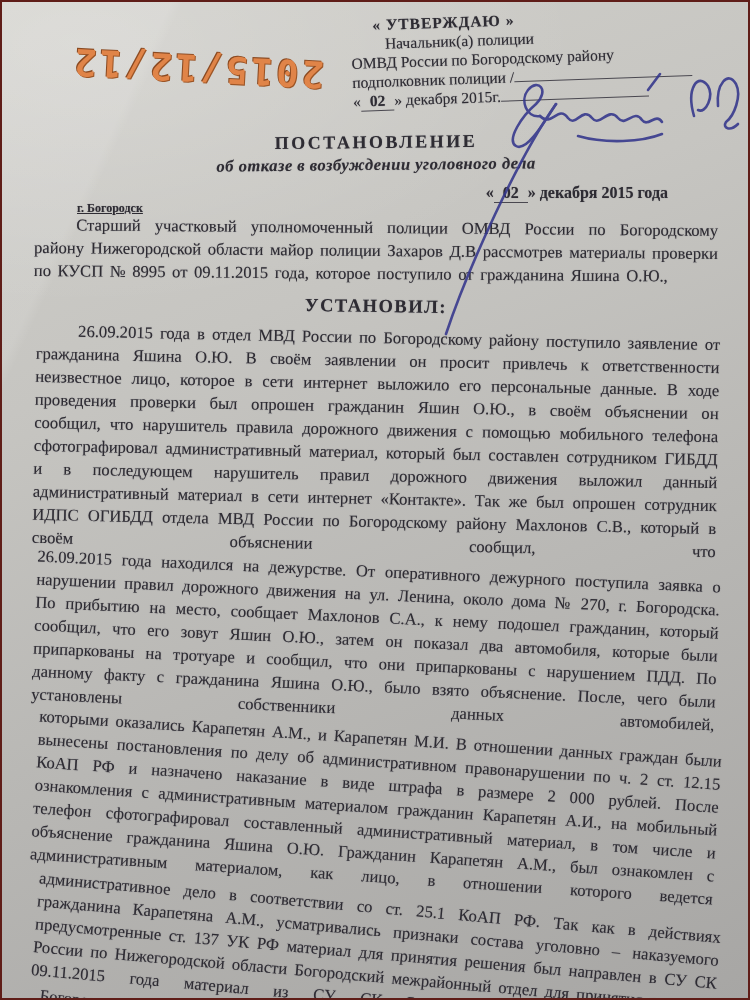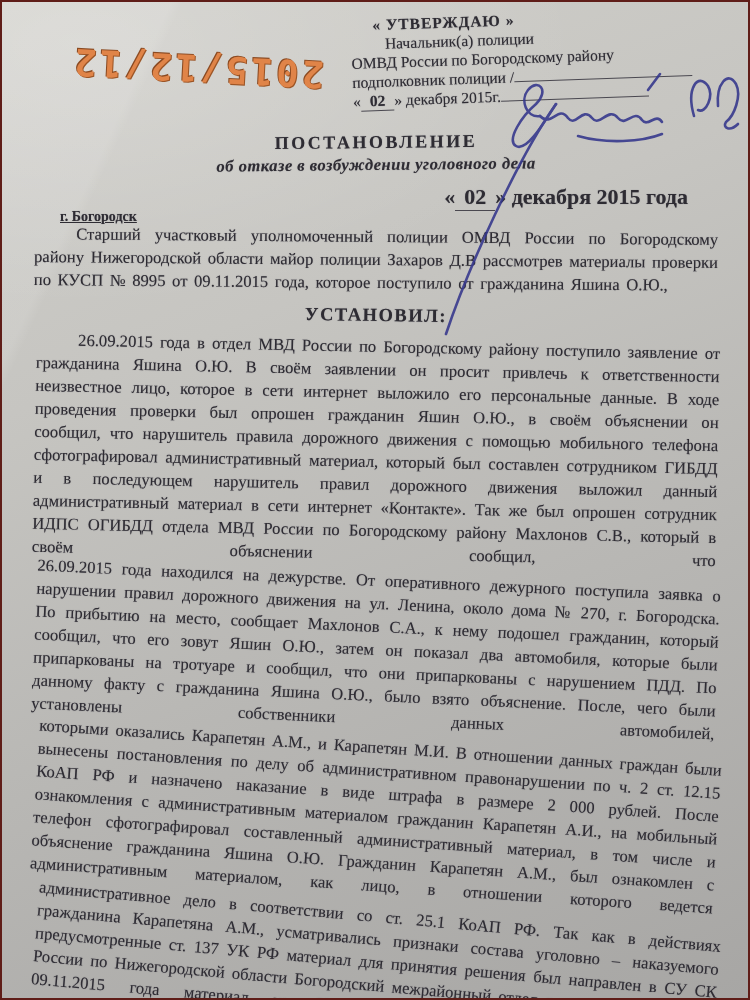--- a/index.html
+++ b/index.html
@@ -43,22 +43,22 @@
 
   
   .sig{position:absolute;left:408px;top:28px;pointer-events:none;}
 
   
   .title{margin-top:20px;text-align:center;transform:rotate(-.6deg);}
   .title .t1{font-weight:bold;font-size:18px;letter-spacing:2.5px;}
   .title .t2{font-weight:bold;font-style:italic;font-size:16.5px;letter-spacing:.5px;margin-top:2px;}
 
   
-  .dateline{margin-top:9px;margin-right:32px;text-align:right;font-weight:bold;font-size:22px;}
-  .place{margin-top:-2px;margin-left:28px;font-weight:bold;font-size:14px;text-decoration:underline;}
+  .dateline{margin-top:9px;margin-right:52px;text-align:right;font-weight:bold;font-size:16px;}
+  .place{margin-top:-2px;margin-left:45px;font-weight:bold;font-size:12px;text-decoration:underline;}
 
   
   .par{
     font-size:16.6px;line-height:23px;text-align:justify;
     word-spacing:2.5px;margin:0 2px;
   }
   .indent{text-indent:42px;}
   .cont{text-align-last:justify;}
   .ustanovil{
     text-align:center;font-weight:bold;font-size:18.5px;letter-spacing:1.5px;

